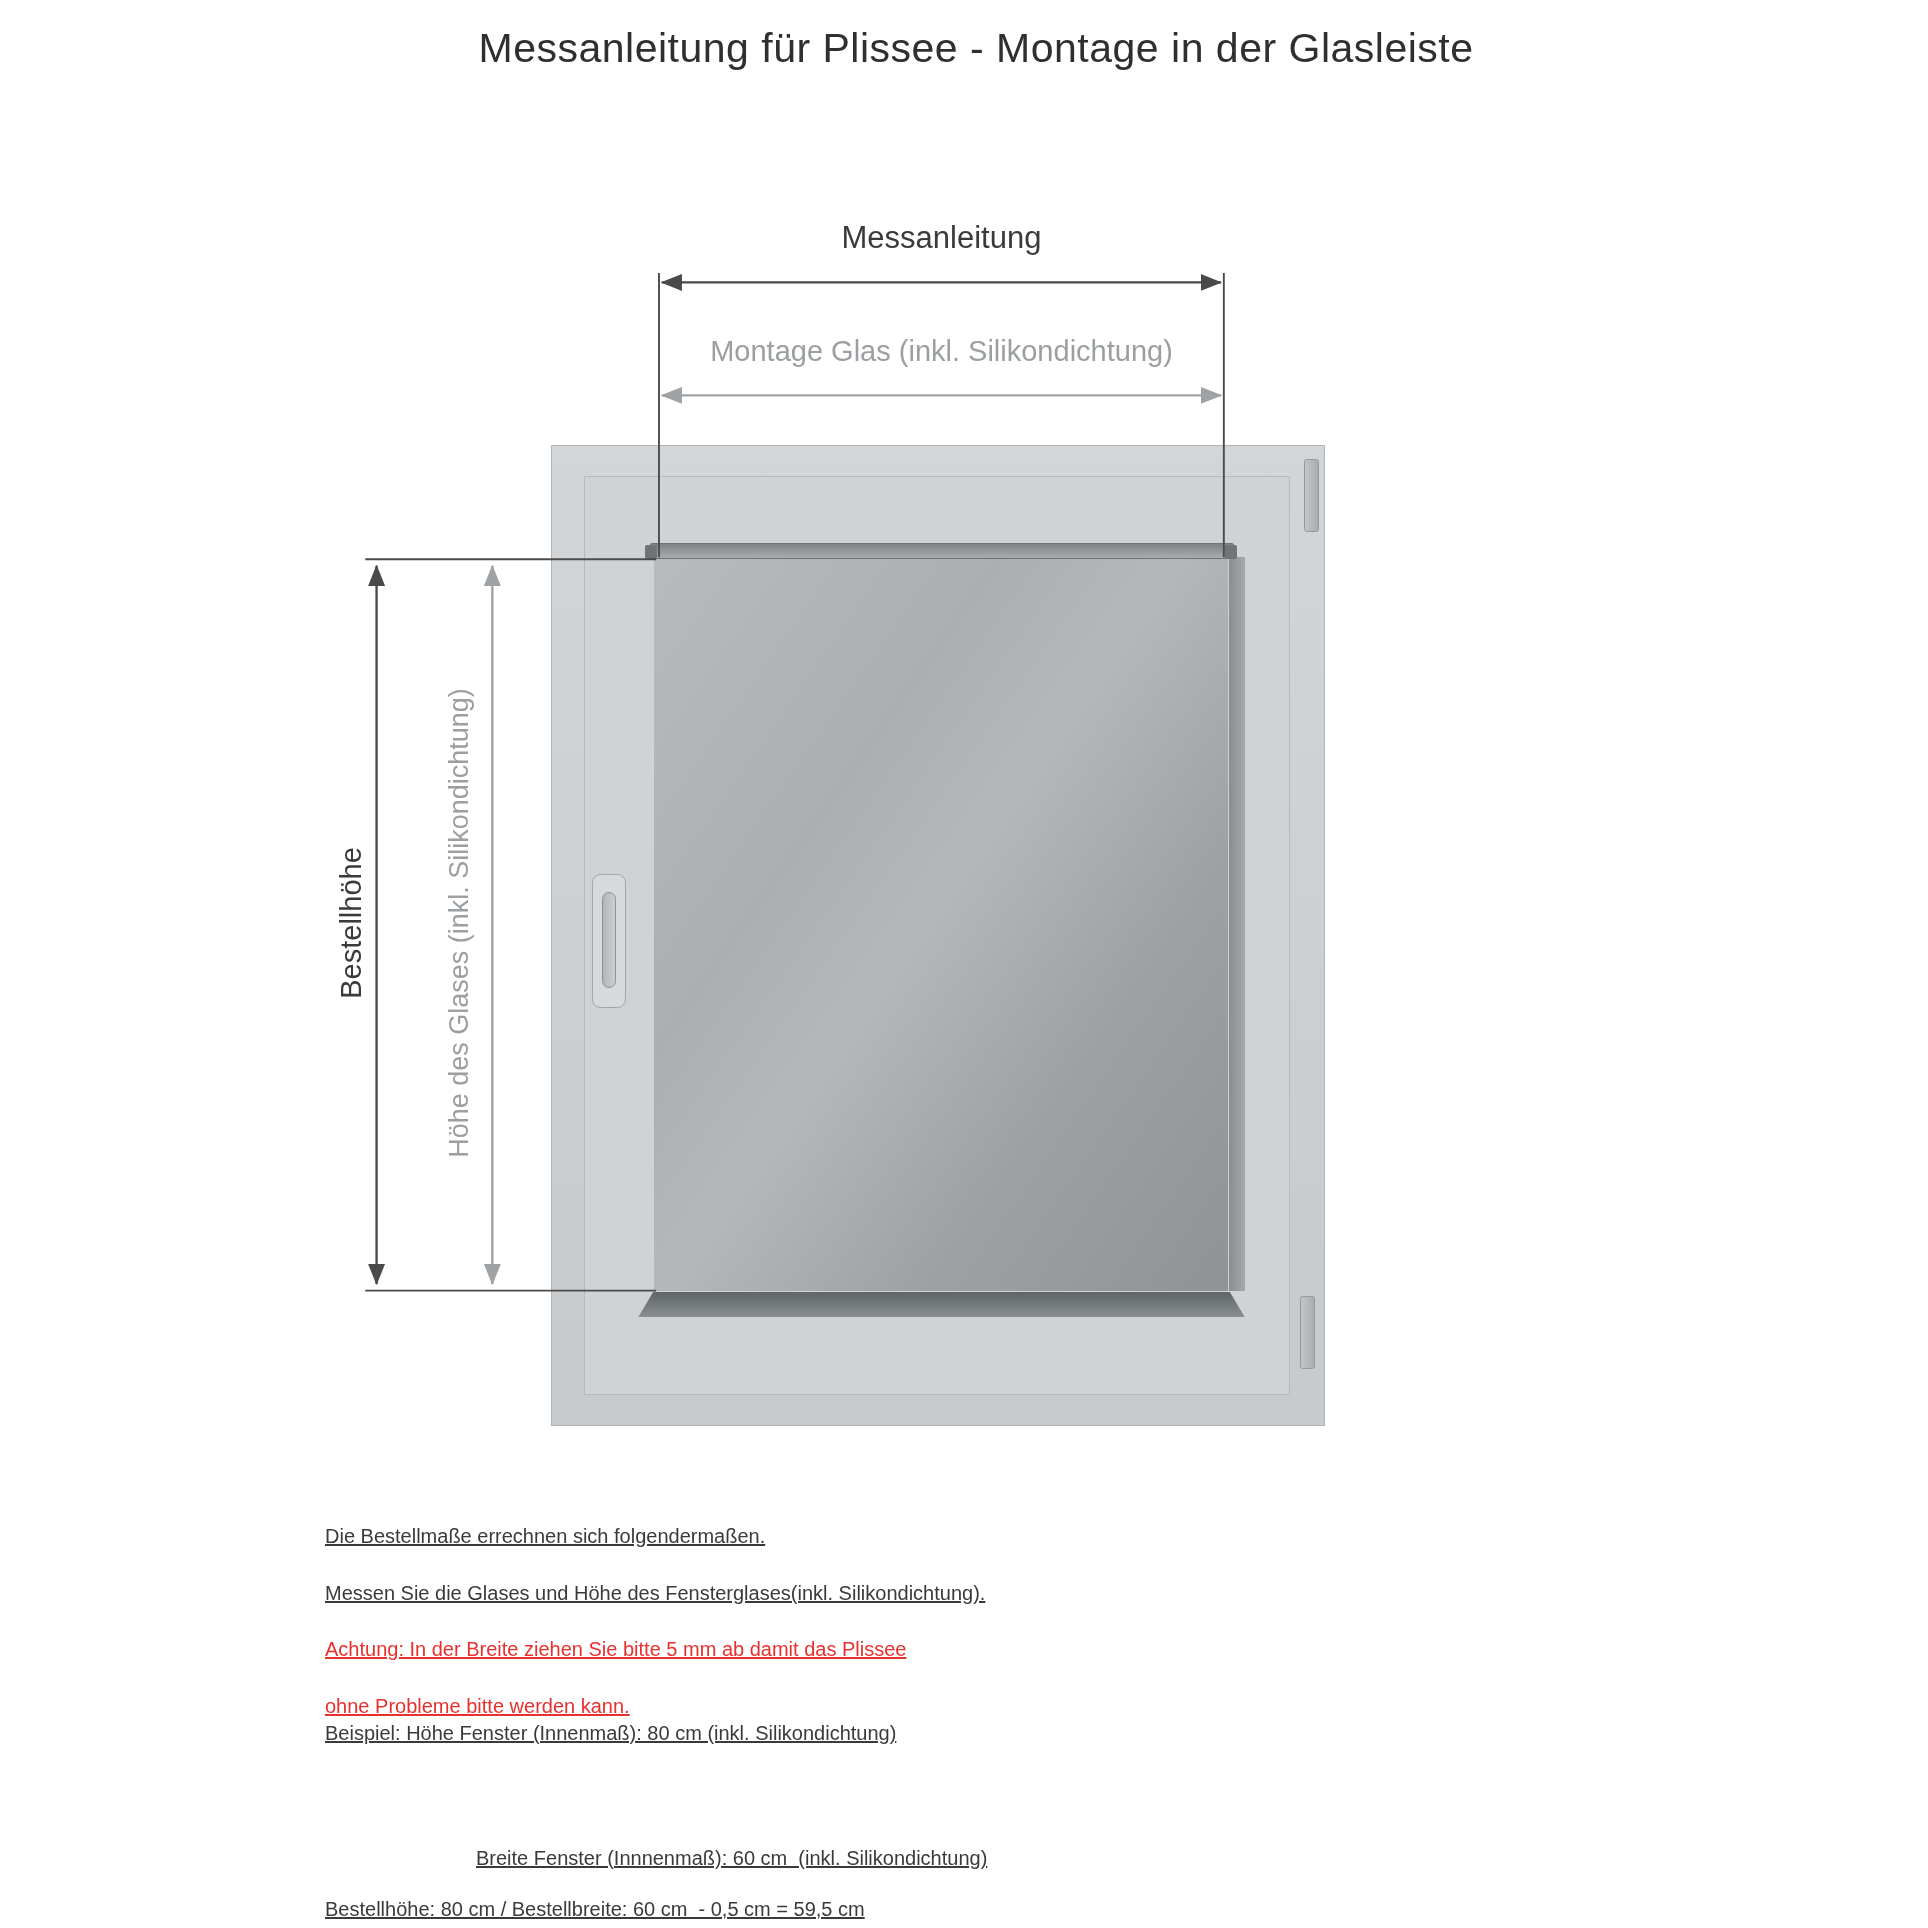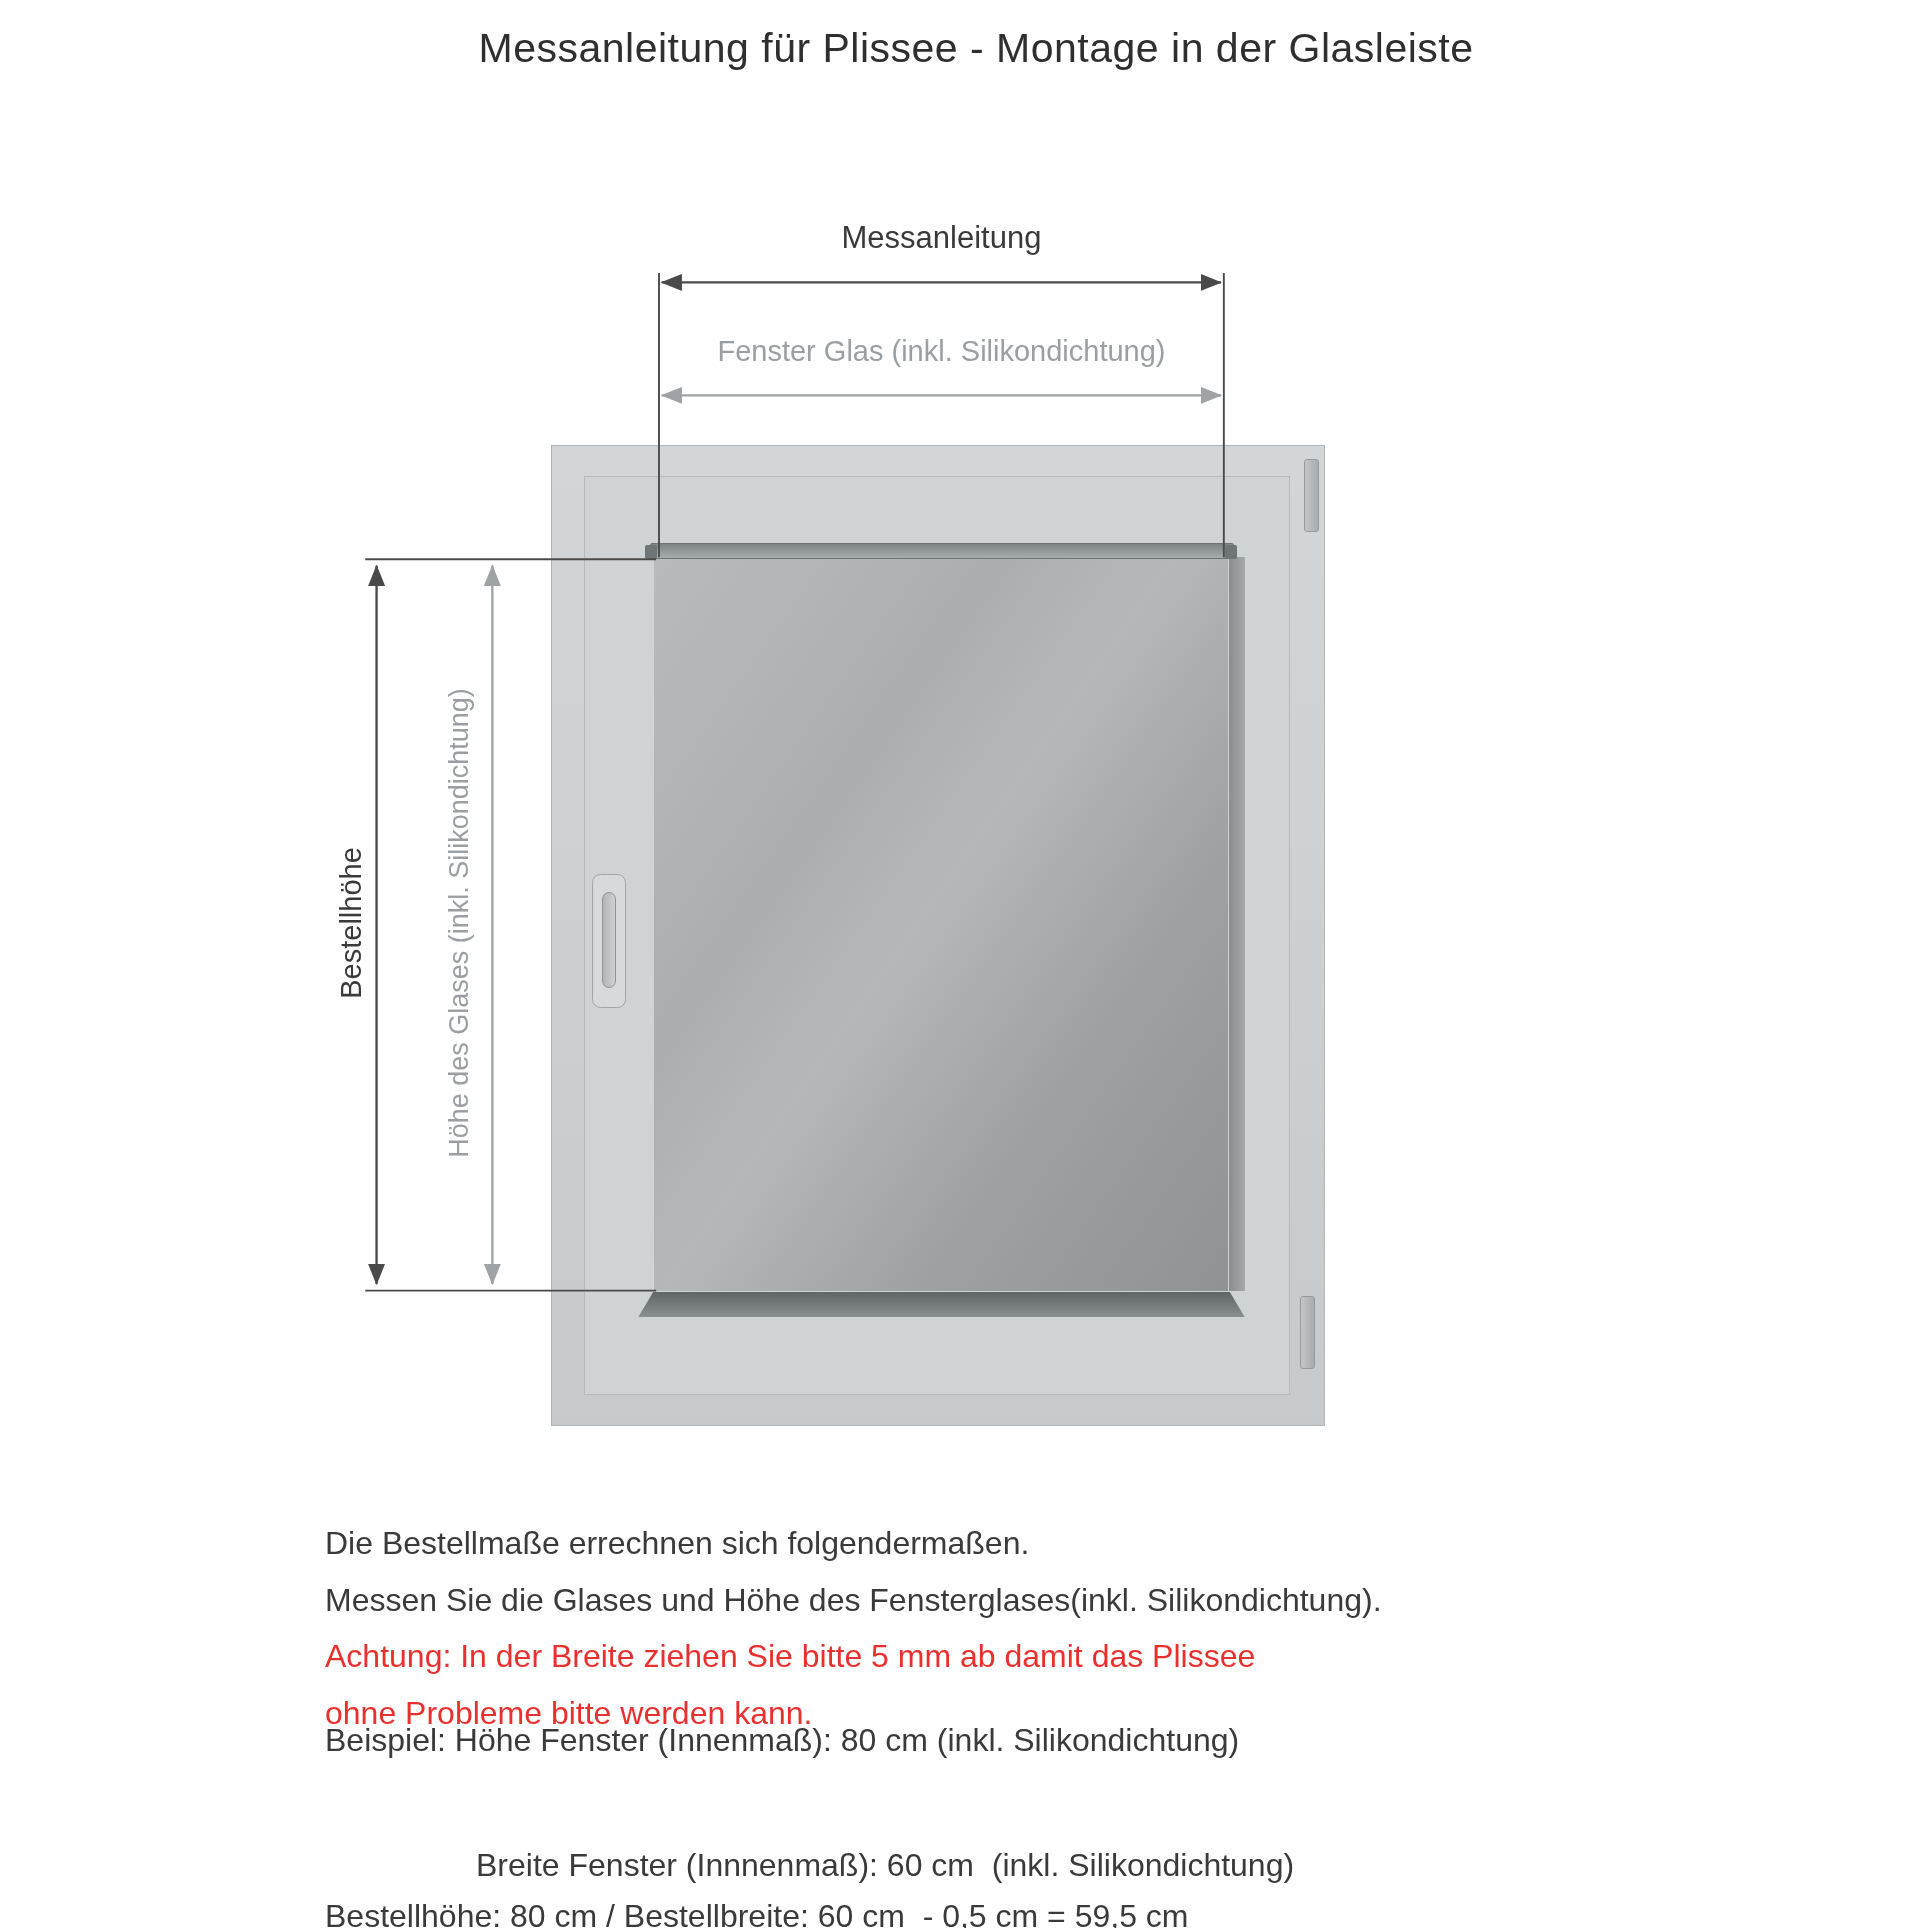--- a/index.html
+++ b/index.html
@@ -70,21 +70,21 @@
   .lbl-order-h{
     left:351px;top:923px;font-size:29px;color:#3a3a3a;
     transform:translate(-50%,-50%) rotate(-90deg);
   }
   .lbl-glass-h{
     left:459px;top:923px;font-size:27px;color:#9b9fa1;
     transform:translate(-50%,-50%) rotate(-90deg);
   }
 
   
-  .tline{position:absolute;left:325px;font-size:32px;white-space:pre;color:#3a3a3a;}
+  .tline{position:absolute;left:325px;font-size:20px;white-space:pre;color:#3a3a3a;text-decoration:underline;}
   .tline.red{color:#e8312e;}
   .t-i1{top:1525px;}
   .t-i2{top:1582px;}
   .t-w1{top:1638px;}
   .t-w2{top:1695px;}
   .t-e1{top:1722px;}
   .t-e2{top:1847px;left:476px;}
   .t-e3{top:1898px;}
 </style>
 </head>
@@ -126,21 +126,21 @@
     <line x1="703" y1="300" x2="1297" y2="300" stroke="#4a4a4a" stroke-width="2.5" marker-start="url(#arrow-black)" marker-end="url(#arrow-black)"></line>
 
     <line x1="703" y1="420" x2="1297" y2="420" stroke="#a0a3a5" stroke-width="2.5" marker-start="url(#arrow-gray)" marker-end="url(#arrow-gray)"></line>
 
     <line x1="400" y1="601" x2="400" y2="1364" stroke="#4a4a4a" stroke-width="2.5" marker-start="url(#arrow-black)" marker-end="url(#arrow-black)"></line>
 
     <line x1="523" y1="601" x2="523" y2="1364" stroke="#a0a3a5" stroke-width="2.5" marker-start="url(#arrow-gray)" marker-end="url(#arrow-gray)"></line>
   </svg>
 
   <div class="dim-label h lbl-order-w">Messanleitung</div>
-  <div class="dim-label h lbl-glass-w">Fenster Glas (inkl. Silikondichtung)</div>
+  <div class="dim-label h lbl-glass-w">Montage Glas (inkl. Silikondichtung)</div>
   <div class="dim-label lbl-order-h">Bestellhöhe</div>
   <div class="dim-label lbl-glass-h">Höhe des Glases (inkl. Silikondichtung)</div>
 
   <div class="tline t-i1">Die Bestellmaße errechnen sich folgendermaßen.</div>
   <div class="tline t-i2">Messen Sie die Glases und Höhe des Fensterglases(inkl. Silikondichtung).</div>
   <div class="tline red t-w1">Achtung: In der Breite ziehen Sie bitte 5 mm ab damit das Plissee</div>
   <div class="tline red t-w2">ohne Probleme bitte werden kann.</div>
 
   <div class="tline t-e1">Beispiel: Höhe Fenster (Innenmaß): 80 cm (inkl. Silikondichtung)</div>
   <div class="tline t-e2">Breite Fenster (Innnenmaß): 60 cm  (inkl. Silikondichtung)</div>

